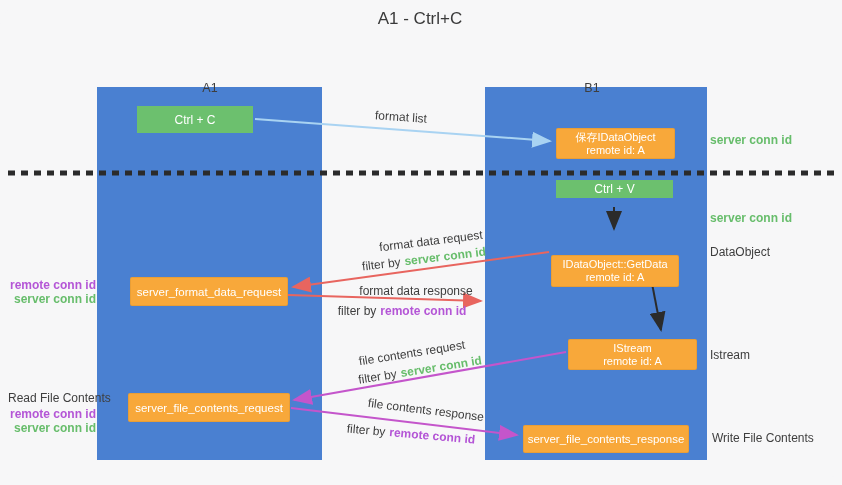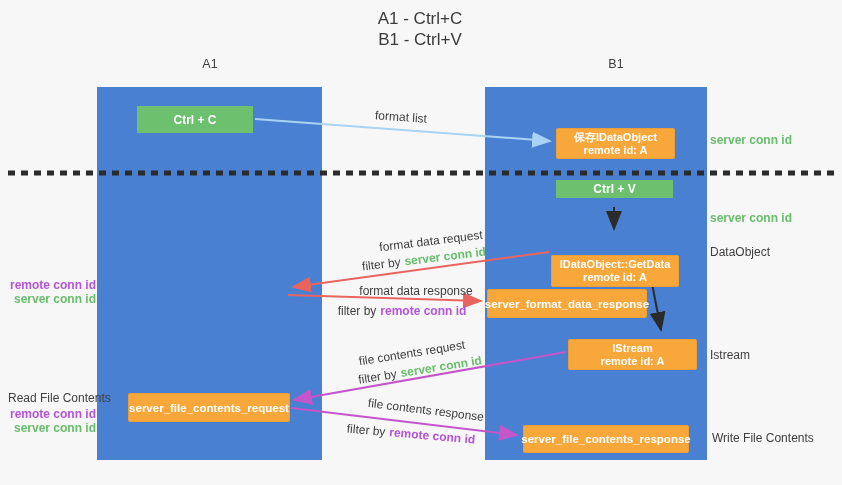--- a/index.html
+++ b/index.html
@@ -2,27 +2,27 @@
 <html style="--column-blue: #4a80d1; --node-green: #6cc06e; --node-orange: #f8a83a; --arrow-blue: #a9d3f2; --arrow-black: #2b2b2b; --arrow-red: #e8655f; --arrow-magenta: #c455cb; --text-green: #67bd6b; --text-purple: #b455d6; --text-dark: #3e3e3e;"><head>
 <meta charset="utf-8">
 <style>
   html,body { margin:0; padding:0; }
   body { background:#f7f7f8; font-family:"Liberation Sans","DejaVu Sans",sans-serif; }
   #stage { position:relative; width:842px; height:485px; background:#f7f7f8; overflow:hidden;border-radius:30px; }
 
   .col { position:absolute; background:var(--column-blue); z-index:1; }
   #arrow-layer { position:absolute; left:0; top:0; z-index:2; pointer-events:none; }
 
-  .colhead { position:absolute; z-index:3; text-align:center; font-size:12.5px; line-height:15px; color:var(--text-dark); }
+  .colhead { position:absolute; z-index:3; text-align:center; font-size:12.5px; line-height:15px; color:var(--text-dark);margin-top:24px; }
 
   #diagram-title { position:absolute; left:300px; top:8px; width:240px; z-index:3;
     text-align:center; font-size:17px; line-height:21px; color:#3a3a3a; }
 
   .node { position:absolute; z-index:3; display:flex; flex-direction:column; align-items:center;
-    justify-content:center; color:#ffffff; text-align:center; white-space:nowrap;font-weight:bold; }
+    justify-content:center; color:#ffffff; text-align:center; white-space:nowrap; }
   .node.green { background:var(--node-green); font-size:12px; }
   .node.orange { background:var(--node-orange); border:1px solid rgba(0,0,0,0.06); border-radius:2px; }
   .node .l2 { font-size:11px; line-height:13px; }
   .node.single { font-size:11.5px; }
 
   .albl { position:absolute; z-index:3; white-space:nowrap; font-size:12px; color:var(--text-dark);
     transform:translate(-50%,-50%) rotate(var(--rot,0deg)); }
   .albl .pre { margin-right:4px; }
   .green-t { color:var(--text-green); font-weight:bold; }
   .purple-t { color:var(--text-purple); font-weight:bold; }
@@ -31,27 +31,26 @@
   .side.bold-green { color:var(--text-green); font-weight:bold; }
   .side.rt { text-align:right; }
 </style>
 </head>
 <body>
 
 <div id="stage">
 
   <div id="diagram-title">
     <div>A1 - Ctrl+C</div>
-    <div>B1 - Ctrl+V</div>
   </div>
 
   <div class="colhead" style="left:150px;top:57px;width:120px">
     <div>A1</div>
   </div>
-  <div class="colhead" style="left:556px;top:57px;width:120px">
+  <div class="colhead" style="left:532px;top:57px;width:120px">
     <div>B1</div>
   </div>
 
   <div class="col" style="left:97px;top:87px;width:225px;height:373px"></div>
   <div class="col" style="left:485px;top:87px;width:222px;height:373px"></div>
 
   <svg id="arrow-layer" width="842" height="485" viewBox="0 0 842 485">
     <defs>
       <marker id="m-blue" viewBox="0 0 10 8" markerWidth="10" markerHeight="8" refX="9" refY="4" orient="auto">
           <path d="M0,0 L10,4 L0,8 z" fill="#a9d3f2"></path>
@@ -89,24 +88,24 @@
 
   <div class="node green" style="left:556px;top:180px;width:117px;height:18px">
     <div>Ctrl + V</div>
   </div>
 
   <div class="node orange" style="left:551px;top:255px;width:126px;height:30px">
     <div class="l2">IDataObject::GetData</div>
     <div class="l2">remote id: A</div>
   </div>
 
+  <div class="node orange single" style="left:130px;top:277px;width:156px;height:27px">
+    <div>server_format_data_request</div>
+  </div>
 
-  <div class="node orange single" style="left:487px;top:289px;width:158px;height:27px">
-    <div>server_format_data_response</div>
-  </div>
 
   <div class="node orange" style="left:568px;top:339px;width:127px;height:29px">
     <div class="l2">IStream</div>
     <div class="l2">remote id: A</div>
   </div>
 
   <div class="node orange single" style="left:523px;top:425px;width:164px;height:26px">
     <div>server_file_contents_response</div>
   </div>
 

